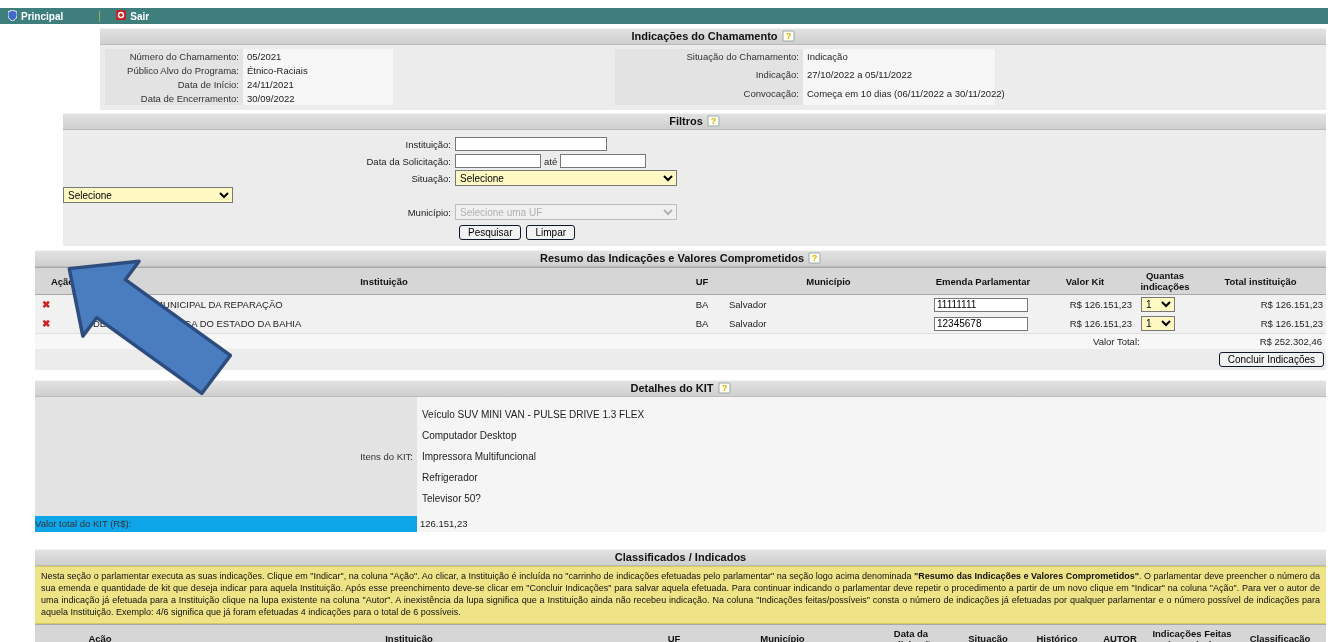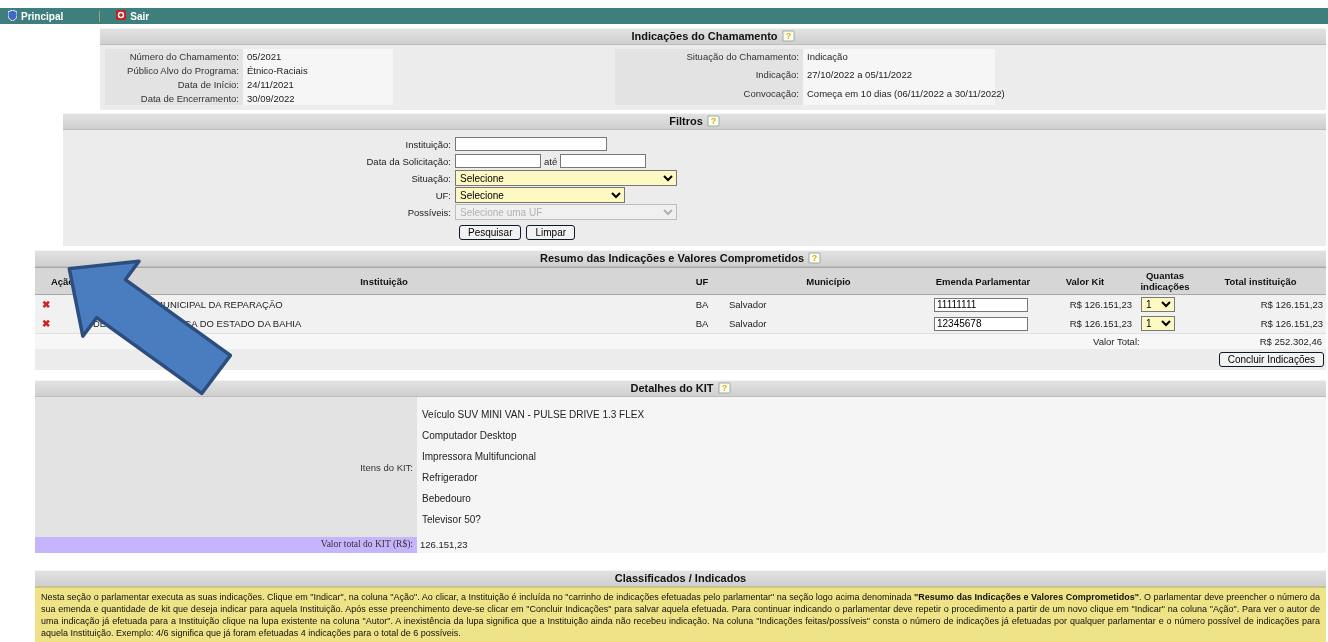--- a/index.html
+++ b/index.html
@@ -64,21 +64,21 @@
   .vtrow { display:flex; justify-content:flex-end; align-items:center; background:#f7f7f7; padding:2px 4px; gap:120px; border-top:1px solid #e0e0e0; }
   .vtval { white-space:nowrap; }
   .conclrow { display:flex; justify-content:flex-end; background:#ececec; padding:3px 2px 3px; }
   
   #sec-kit { margin:10px 2px 17px 35px; }
   .kit-body { display:flex; }
   .kit-label-col { width:382px; background:#e3e3e3; display:flex; align-items:center; justify-content:flex-end; padding-right:4px; color:#333; }
   .kit-items { flex:1; background:#f5f5f5; padding:2px 0 2px 5px; }
   .kit-item { margin:10px 0; }
   .kit-valor-row { display:flex; }
-  .kv-label { width:382px; background:#c4b5fd; text-align:right; padding:2px 4px 3px 0; color:#333;font-family:Liberation Serif, serif; }
+  .kv-label { width:382px; background:#0ea5e9; text-align:left; padding:2px 4px 3px 0; color:#333; }
   .kv-value { flex:1; background:#f5f5f5; padding:2px 0 3px 3px; }
   
   #sec-class { margin:10px 2px 0 35px; }
   .note {
     background:#efe387; border-top:1px solid #d8c95f; border-bottom:1px solid #d8c95f;
     padding:4px 6px; font-size:9px; line-height:1.32; text-align:justify; color:#111;
   }
   .note b { font-weight:bold; }
   table.classtb th { padding:3px 2px; }
   
@@ -161,25 +161,24 @@
       <div class="flabel sm">Data da Solicitação:</div>
       <input type="text" class="inp-date" style="">
       <span class="ate sm">até</span>
       <input type="text" class="inp-date" style="">
     </div>
     <div class="frow">
       <div class="flabel sm">Situação:</div>
       <select class="sel-sit"><option>Selecione</option></select>
     </div>
     <div class="frow">
-      <div class="flabel sm">UF:</div>
       <select class="sel-uf"><option>Selecione</option></select>
     </div>
     <div class="frow">
-      <div class="flabel sm">Possíveis:</div>
+      <div class="flabel sm">Município:</div>
       <select class="sel-mun" disabled=""><option>Selecione uma UF</option></select>
     </div>
     <div class="btnrow">
       <button>Pesquisar</button>
       <button>Limpar</button>
     </div>
   </div>
 </div>
 
 <div id="sec-resumo">
@@ -257,21 +256,20 @@
         </svg>
     </span>
   </div>
   <div class="kit-body">
     <div class="kit-label-col sm">Itens do KIT:</div>
     <div class="kit-items">
       <div class="kit-item">Veículo SUV MINI VAN - PULSE DRIVE 1.3 FLEX</div>
       <div class="kit-item">Computador Desktop</div>
       <div class="kit-item">Impressora Multifuncional</div>
       <div class="kit-item">Refrigerador</div>
-      <div class="kit-item">Bebedouro</div>
       <div class="kit-item">Televisor 50?</div>
     </div>
   </div>
   <div class="kit-valor-row">
     <div class="kv-label sm">Valor total do KIT (R$):</div>
     <div class="kv-value sm">126.151,23</div>
   </div>
 </div>
 
 <div id="sec-class">

